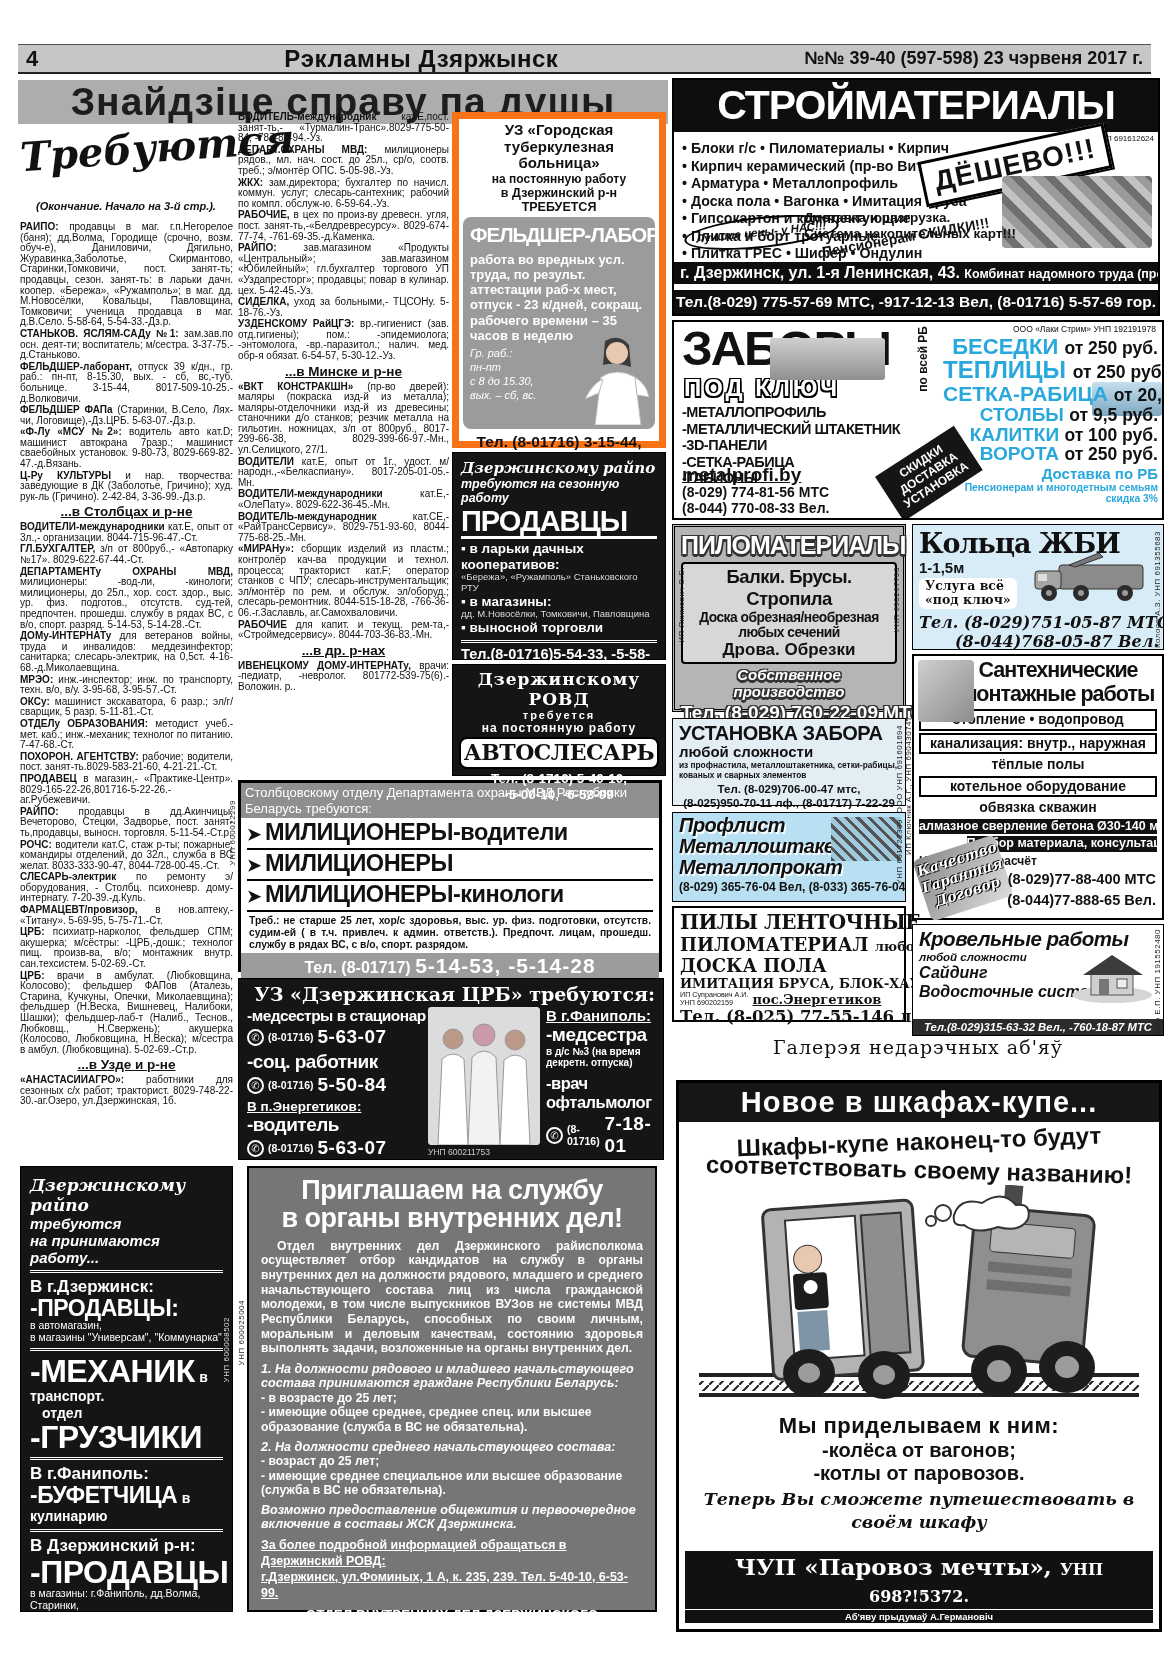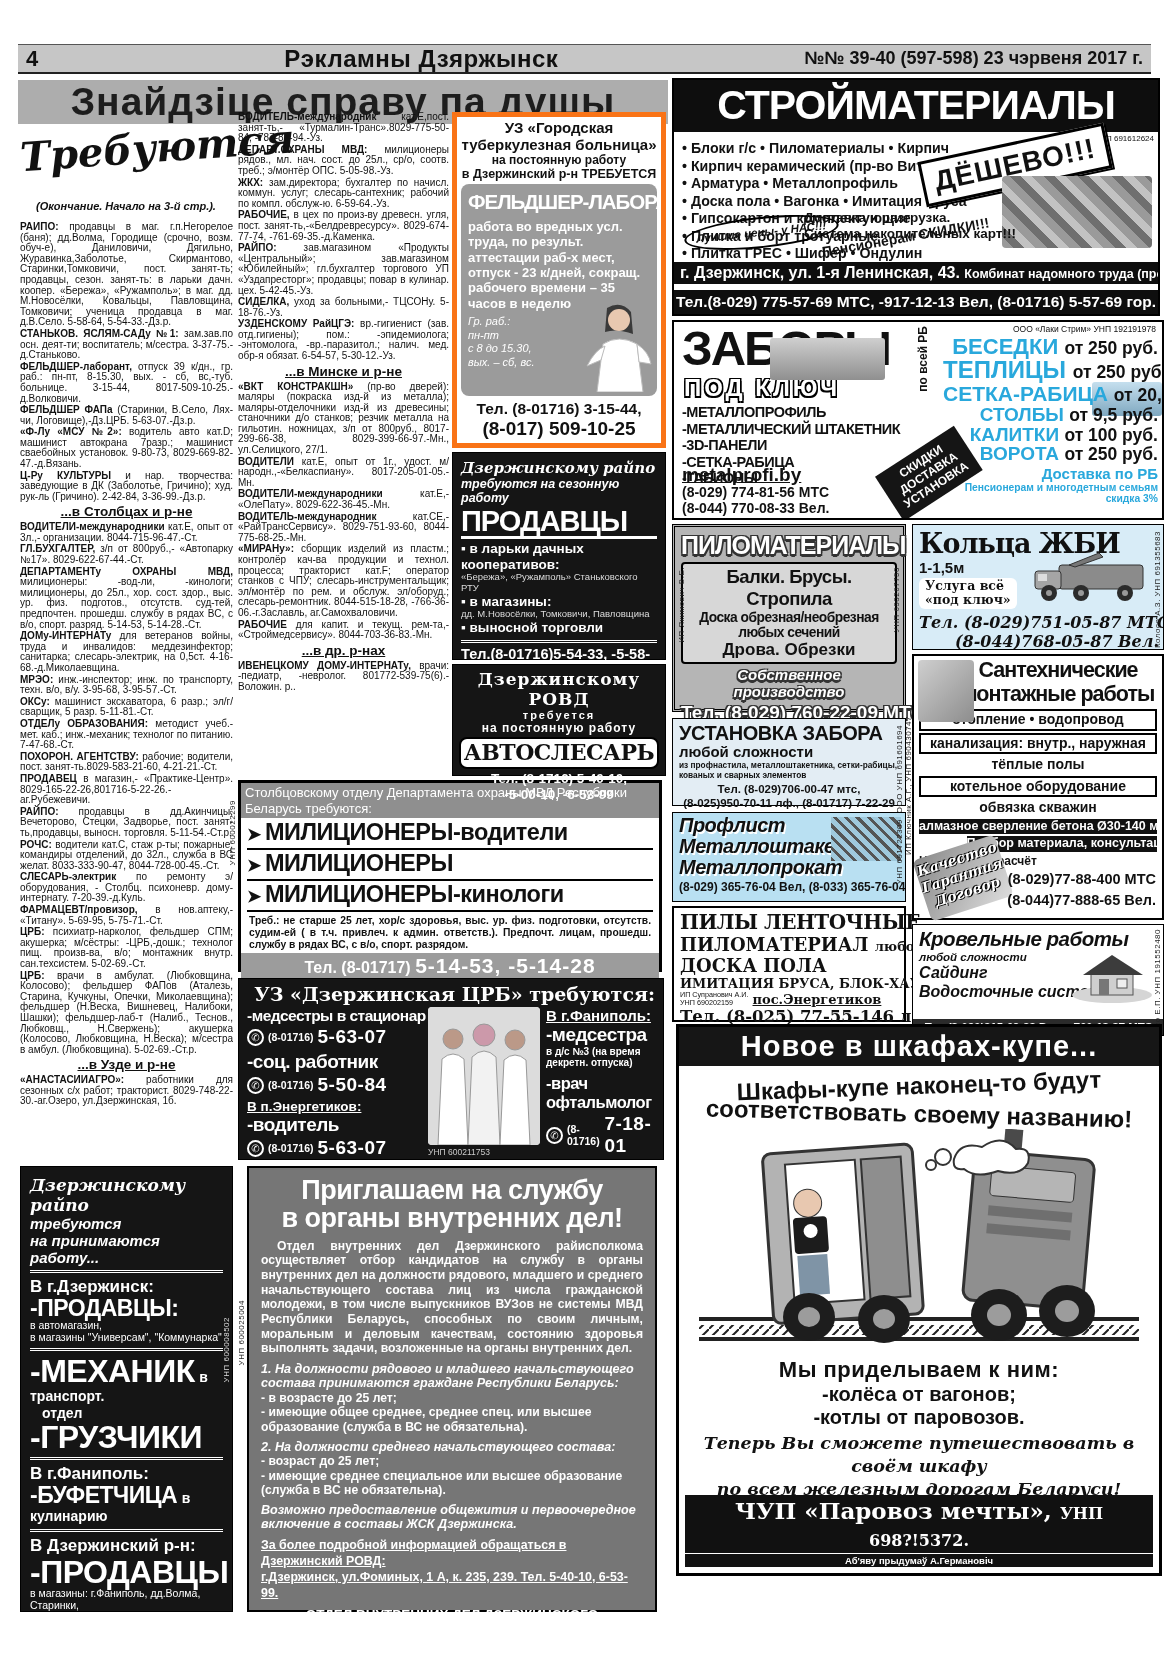--- a/index.html
+++ b/index.html
@@ -65,21 +65,21 @@
 
 .invite{left:247px;top:1166px;width:410px;height:446px;background:#767676;border:2px solid #000;color:#fff;padding:8px 12px}
 .inv-title{text-align:center;font-weight:800;font-size:27px;line-height:1.05;letter-spacing:-.5px}
 .inv-p{font-size:12.2px;line-height:1.2;text-align:justify;margin-top:6px;text-indent:16px;font-weight:bold}
 .inv-h{font-weight:800;font-style:italic;font-size:12.6px;margin-top:6px;line-height:1.15}
 .inv-li{font-size:12.2px;font-weight:bold;line-height:1.18}
 .inv-note{font-weight:800;font-style:italic;font-size:12.6px;margin-top:5px;line-height:1.15}
 .inv-info{font-weight:800;font-size:12.4px;text-decoration:underline;margin-top:5px;line-height:1.3}
 .inv-footer{text-align:center;font-weight:800;font-size:13.5px;margin-top:6px}
 
-.tub{left:452px;top:112px;width:214px;height:336px;border:5px solid #f97316;padding:3px 4px;background:#fff}
+.tub{left:452px;top:112px;width:214px;height:336px;border:7px solid #f97316;padding:3px 4px;background:#fff}
 .tub-org{text-align:center;font-weight:800;font-size:15px;line-height:1.1}
 .tub-l2{text-align:center;font-size:12px;font-weight:bold}
 .tub-l3{text-align:center;font-size:12.5px;font-weight:bold}
 .tub-gray{background:#9b9b9b;border-radius:8px;color:#fff;padding:6px 7px;margin-top:3px;height:212px;position:relative;overflow:hidden}
 .tub-title{font-weight:800;font-size:20.5px;letter-spacing:-1px;white-space:nowrap}
 .tub-body{font-weight:bold;font-size:13px;line-height:1.18;margin-top:5px}
 .tub-sched{font-style:italic;font-size:11px;line-height:1.25;white-space:pre-line;margin-top:4px}
 .tub-doc{position:absolute;right:2px;bottom:0}
 .tub-ph1{text-align:center;font-weight:800;font-size:15.5px;margin-top:4px}
 .tub-ph2{text-align:center;font-weight:800;font-size:19px}
@@ -190,21 +190,21 @@
 .py-ph{font-family:"DejaVu Serif",serif;font-weight:800;font-size:16.5px;white-space:nowrap}
 
 .krov{left:912px;top:924px;width:252px;height:112px;background:#fff;border:1px solid #000;padding:2px 6px;overflow:hidden}
 .kr-title{font-style:italic;font-weight:900;font-size:20.5px;letter-spacing:-.5px;white-space:nowrap}
 .kr-sub{font-style:italic;font-weight:800;font-size:11.5px}
 .kr-line{font-style:italic;font-weight:900;font-size:16px;line-height:1.2}
 .kr-ph{position:absolute;left:0;bottom:0;width:100%;background:#2b2b2b;color:#fff;font-weight:800;font-size:11.3px;text-align:center;padding:2px 0;font-style:italic;white-space:nowrap}
 .kr-house{position:absolute;right:8px;top:26px}
 
 .gal-cap{left:672px;top:1036px;width:492px;text-align:center;font-family:"DejaVu Serif",serif;font-size:19px;letter-spacing:1px}
-.gal{left:676px;top:1024px;width:486px;height:552px;border:3px solid #000;background:#fff}
+.gal{left:676px;top:1080px;width:486px;height:552px;border:3px solid #000;background:#fff}
 .gal-head{background:#161616;color:#fff;font-weight:800;font-size:29px;text-align:center;padding:3px 0;letter-spacing:1px}
 .gal-slogan{text-align:center;font-weight:800;font-size:24px;line-height:1.15;margin-top:6px}
 .gal-slogan .s1{display:block;transform:rotate(-2deg)}
 .gal-slogan .s2{display:block;transform:rotate(1.5deg)}
 .gal-art{display:block;margin:2px auto 0}
 .gal-offer-head{text-align:center;font-weight:800;font-size:22px;letter-spacing:.5px}
 .gal-offer{text-align:center;font-size:20px;font-weight:bold}
 .gal-promise{text-align:center;font-family:"DejaVu Serif",serif;font-weight:800;font-style:italic;font-size:17.5px;line-height:1.3;margin-top:3px}
 .gal-band{position:absolute;left:6px;right:6px;bottom:6px;background:#111;color:#fff;text-align:center;padding:2px 0 1px}
 .gal-co{font-family:"DejaVu Serif",serif;font-weight:800;font-size:23px;border-bottom:1px solid #fff;display:inline-block;padding:0 18px 2px}
@@ -664,21 +664,20 @@
       <circle cx="244" cy="28" r="8" fill="none" stroke="#333" stroke-width="2"></circle>
       <path d="M255 30 q6 -18 28 -12 q20 -14 34 2 q16 -2 12 14 q-8 14 -30 8 q-22 8 -34 -2 q-12 2 -10 -10 Z" fill="#fff" stroke="#333" stroke-width="2"></path>
     </svg>
     <div class="gal-offer-head">Мы приделываем к ним:</div>
     <div>
         <div class="gal-offer">-колёса от вагонов;</div>
         <div class="gal-offer">-котлы от паровозов.</div>
       </div>
     <div class="gal-promise">
       <div>Теперь Вы сможете путешествовать в своём шкафу</div>
-      <div>по всем железным дорогам Беларуси!</div>
     </div>
     <div class="gal-band">
       <div class="gal-co"><span>ЧУП «Паровоз мечты»,</span> <span class="unp">УНП 698?!5372.</span></div>
       <div class="gal-author">Аб'яву прыдумаў А.Германовіч</div>
     </div>
   </div>
 
 </div>
 
 </body></html>

